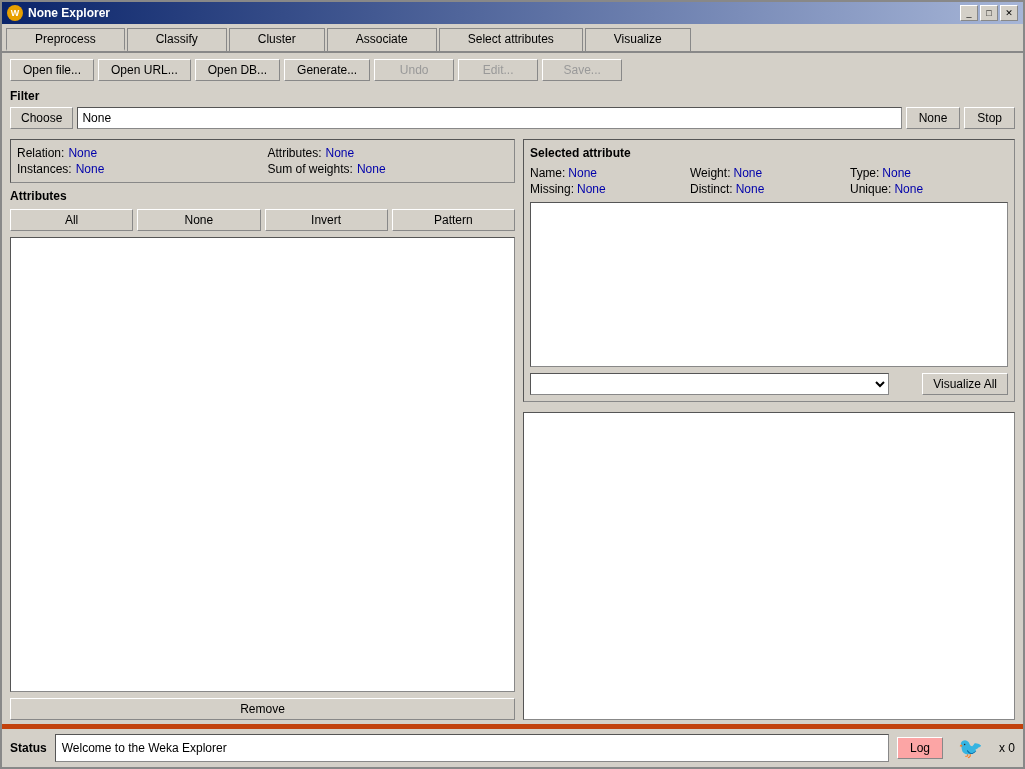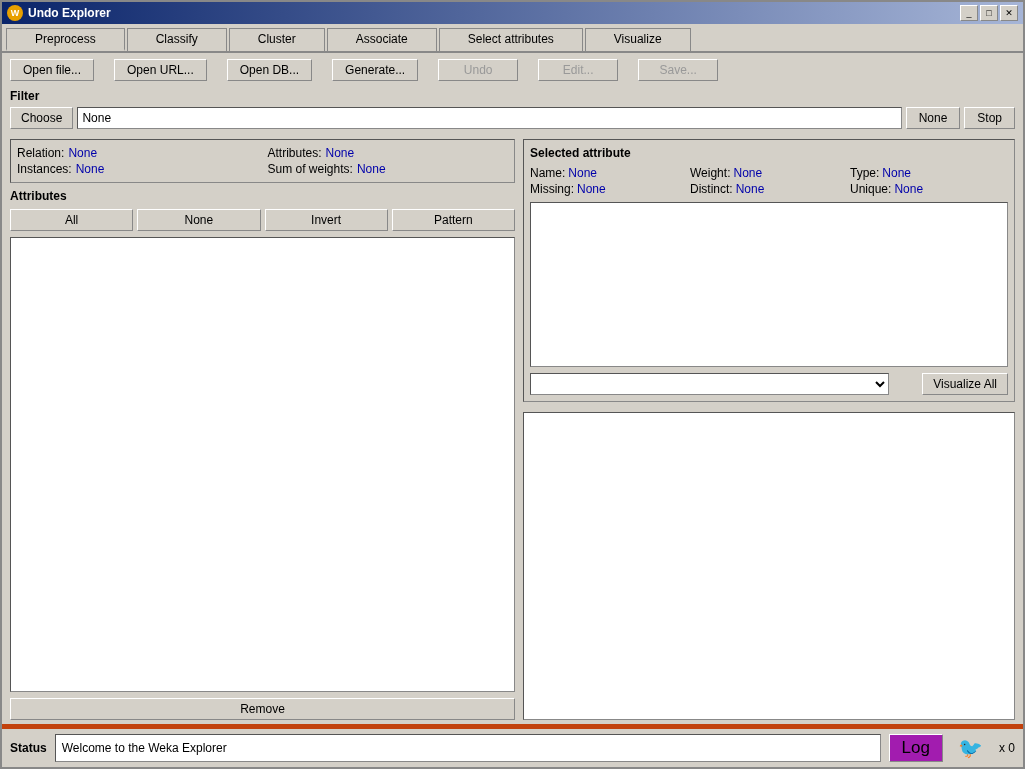--- a/index.html
+++ b/index.html
@@ -85,21 +85,21 @@
       top: 0;
     }
     .tab.active {
       background: #d4d0c8;
       border-bottom: 2px solid #d4d0c8;
       font-weight: normal;
       z-index: 1;
     }
     .toolbar {
       display: flex;
-      gap: 20px;
+      gap: 4px;
       padding: 6px 8px;
       background: #d4d0c8;
     }
     .toolbar-btn {
       padding: 3px 12px;
       background: #d4d0c8;
       border: 1px solid #888;
       border-top-color: #fff;
       border-left-color: #fff;
       cursor: pointer;
@@ -324,26 +324,26 @@
       border-top-color: #555;
       border-left-color: #555;
       padding: 3px 6px;
       font-size: 12px;
       height: 28px;
       display: flex;
       align-items: center;
     }
     .log-btn {
       padding: 3px 12px;
-      background: #a21caf;
-      border: 1px solid #888;
-      border-top-color: #fff;
-      border-left-color: #fff;
-      cursor: pointer;
-      font-size: 17px;
+      background: #fca5a5;
+      border: 1px solid #888;
+      border-top-color: #fff;
+      border-left-color: #fff;
+      cursor: pointer;
+      font-size: 12px;
     }
     .weka-bird {
       width: 40px;
       height: 30px;
       display: flex;
       align-items: center;
       justify-content: center;
       font-size: 20px;
     }
     .x-count {
@@ -351,21 +351,21 @@
     }
   </style>
 </head>
 <body>
 
 <div class="window">
 
   <div class="title-bar">
     <div class="title-bar-left">
       <div class="title-icon">W</div>
-      <span class="title-text">Undo Explorer</span>
+      <span class="title-text">None Explorer</span>
     </div>
     <div class="title-controls">
       <div class="title-btn">_</div>
       <div class="title-btn">□</div>
       <div class="title-btn">✕</div>
     </div>
   </div>
 
   <div class="tabs-bar">
     <div class="tab active">Preprocess</div>

